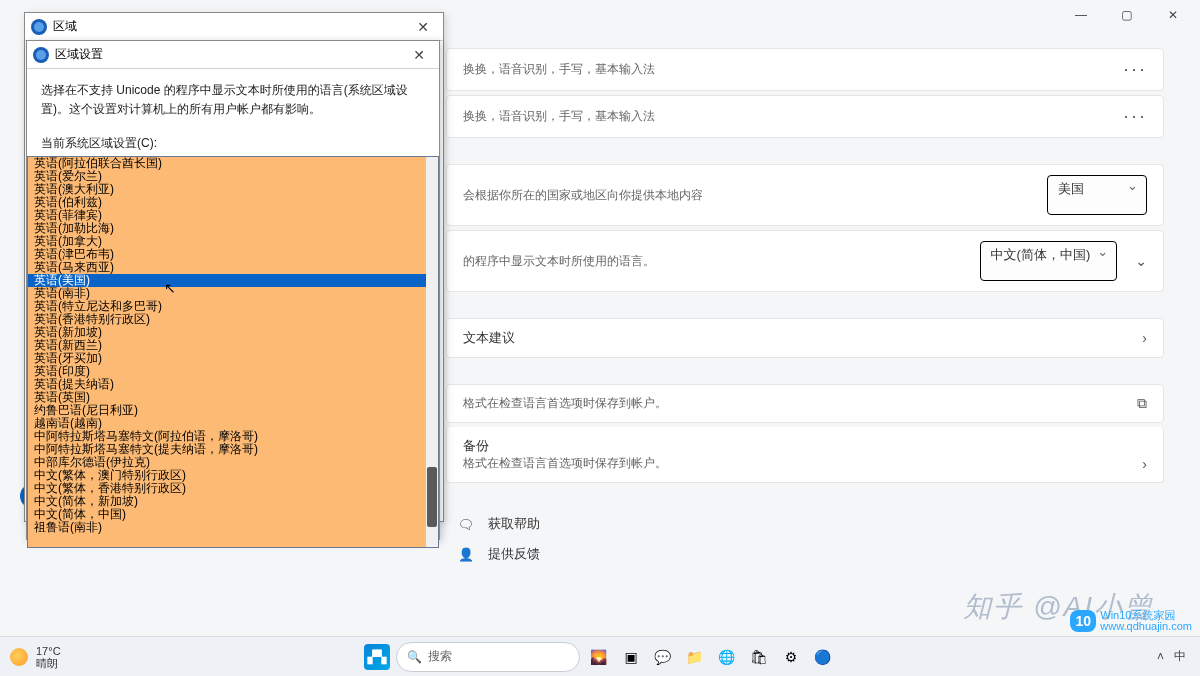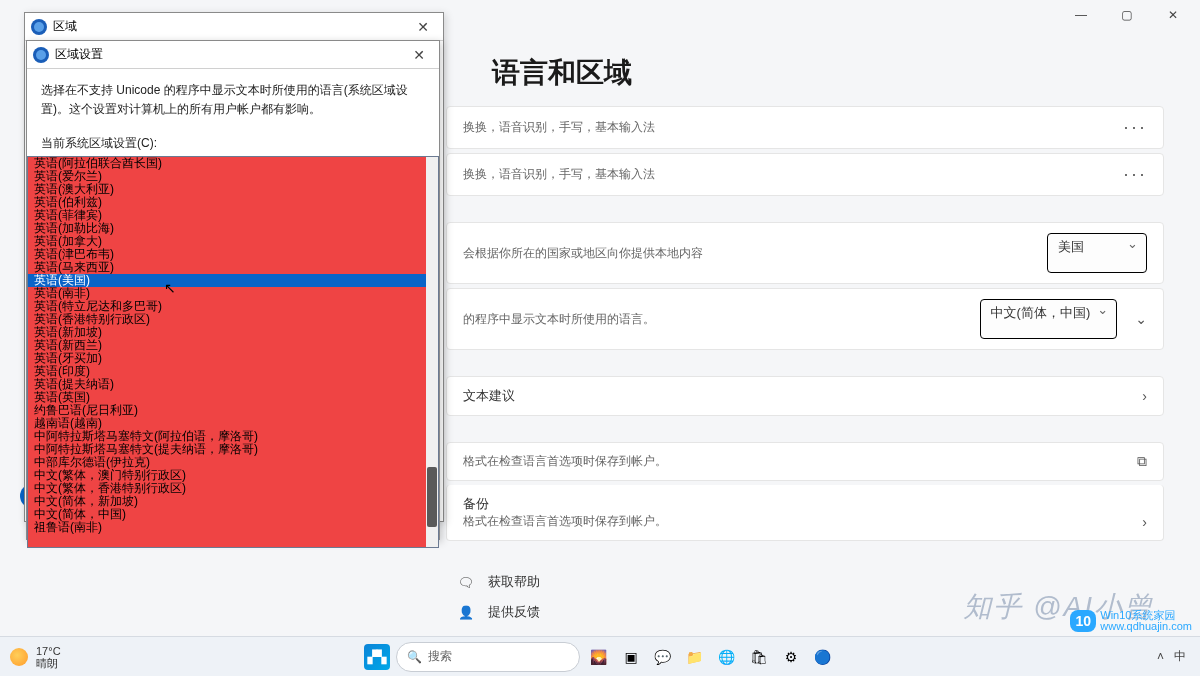--- a/index.html
+++ b/index.html
@@ -35,21 +35,21 @@
 
 .region-inner { position: absolute; left: 26px; top: 40px; width: 414px; height: 500px; background: #fff; border: 1px solid #8a8a8a; box-shadow: 2px 2px 8px rgba(0,0,0,.2); }
 .inner-body { padding: 12px 14px; font-size: 12px; color: #222; }
 .inner-desc { line-height: 1.6; margin-bottom: 16px; }
 .inner-label { margin-bottom: 4px; }
 .inner-select { width: 100%; border: 1px solid #7a9ac9; background: #fff; padding: 2px 4px; font-size: 12px; display: flex; justify-content: space-between; align-items: center; }
 .inner-select .dd { font-size: 9px; color: #444; }
 .apply-btn { position: absolute; right: 24px; bottom: 14px; border: 1px solid #8a8a8a; background: #f0f0f0; padding: 2px 20px; font-size: 12px; border-radius: 2px; }
 
 
-.dropdown-list { position: absolute; left: 27px; top: 156px; width: 412px; height: 392px; background: #ef4444; border: 1px solid #6b7a92; overflow: hidden; font-size: 12px; }
+.dropdown-list { position: absolute; left: 27px; top: 156px; width: 412px; height: 392px; background: #fdba74; border: 1px solid #6b7a92; overflow: hidden; font-size: 12px; }
 .dropdown-list .scroller { position: absolute; right: 0; top: 0; bottom: 0; width: 12px; background: #f0f0f0; }
 .dropdown-list .thumb { position: absolute; right: 1px; width: 10px; background: #5a5a5a; border-radius: 2px; }
 .dd-item { padding: 0px 6px; line-height: 13px; height: 13px; white-space: nowrap; cursor: default; }
 .dd-item.sel { background: #0a64c8; color: #fff; }
 
 
 .taskbar { position: absolute; left: 0; bottom: 0; width: 1200px; height: 40px; background: #eef2f7; border-top: 1px solid #d6dbe2; display: flex; align-items: center; }
 .tb-left { display: flex; align-items: center; gap: 8px; padding-left: 10px; min-width: 120px; }
 .weather-ico { width: 18px; height: 18px; background: radial-gradient(circle at 40% 40%, #ffcf5a, #ff9a2a); border-radius: 50%; }
 .tb-left .txt { font-size: 11px; line-height: 12px; color: #333; }
@@ -72,21 +72,20 @@
 <body>
 
 <div class="settings-window">
   <div class="settings-titlebar">
     <div class="titlebar-btn">—</div>
     <div class="titlebar-btn">▢</div>
     <div class="titlebar-btn">✕</div>
   </div>
   <div class="gear-bg"></div>
   <div class="settings-body">
-    <div class="page-title">语言和区域</div>
 
     <div class="card">
       <div class="sub">换换，语音识别，手写，基本输入法</div>
       <div class="more-dots">···</div>
     </div>
     <div class="card">
       <div class="sub">换换，语音识别，手写，基本输入法</div>
       <div class="more-dots">···</div>
     </div>
 

